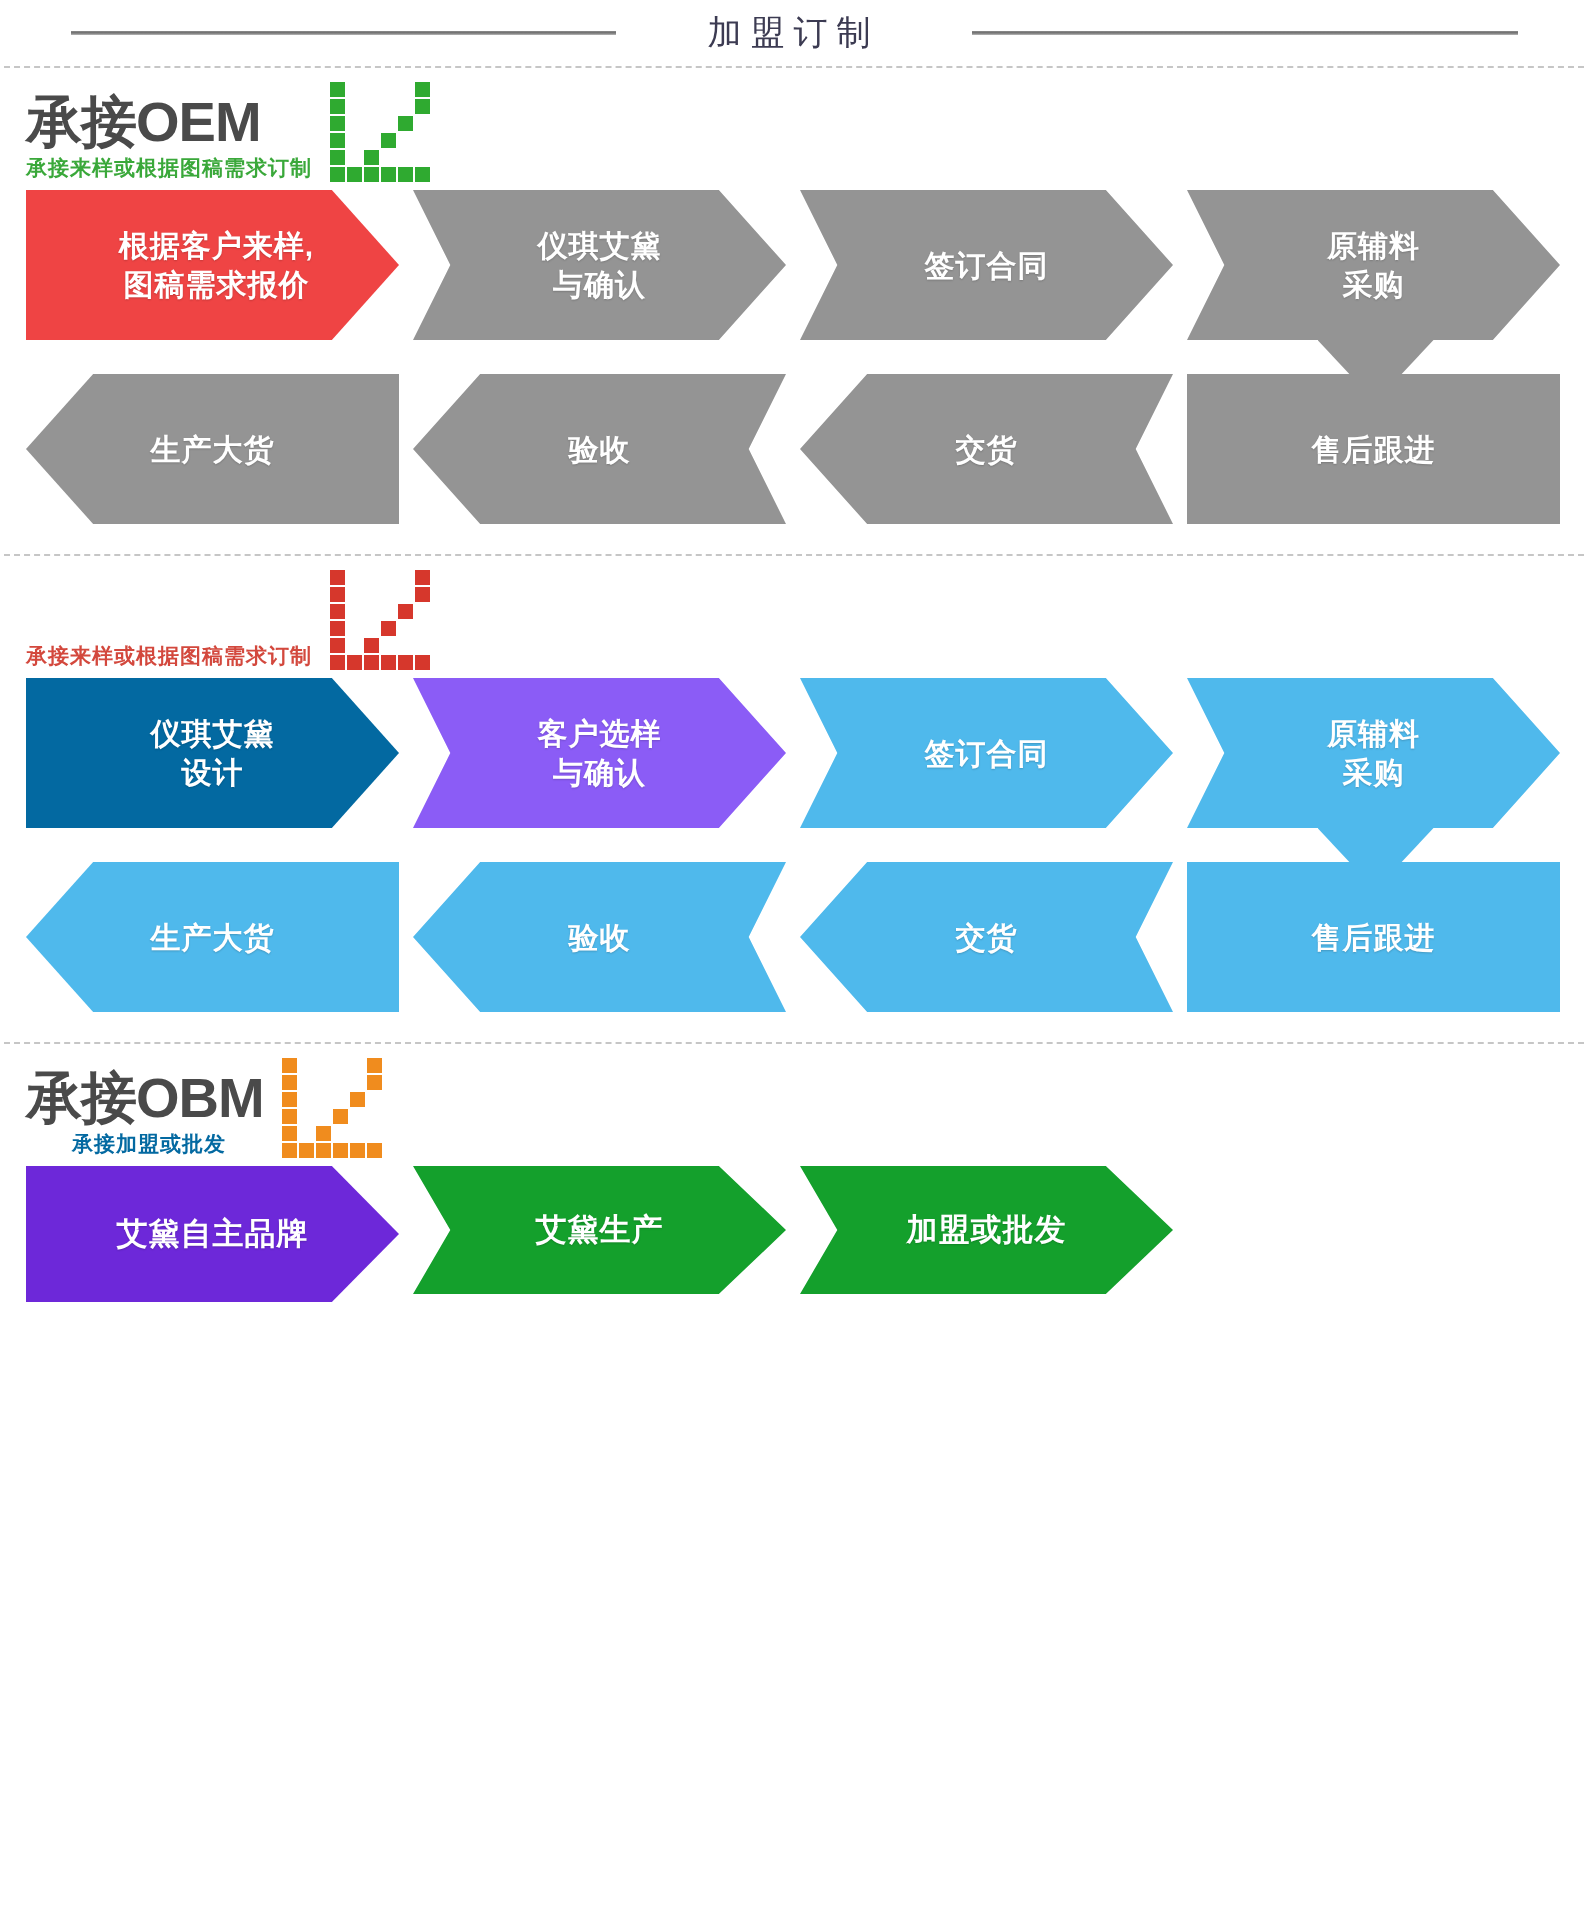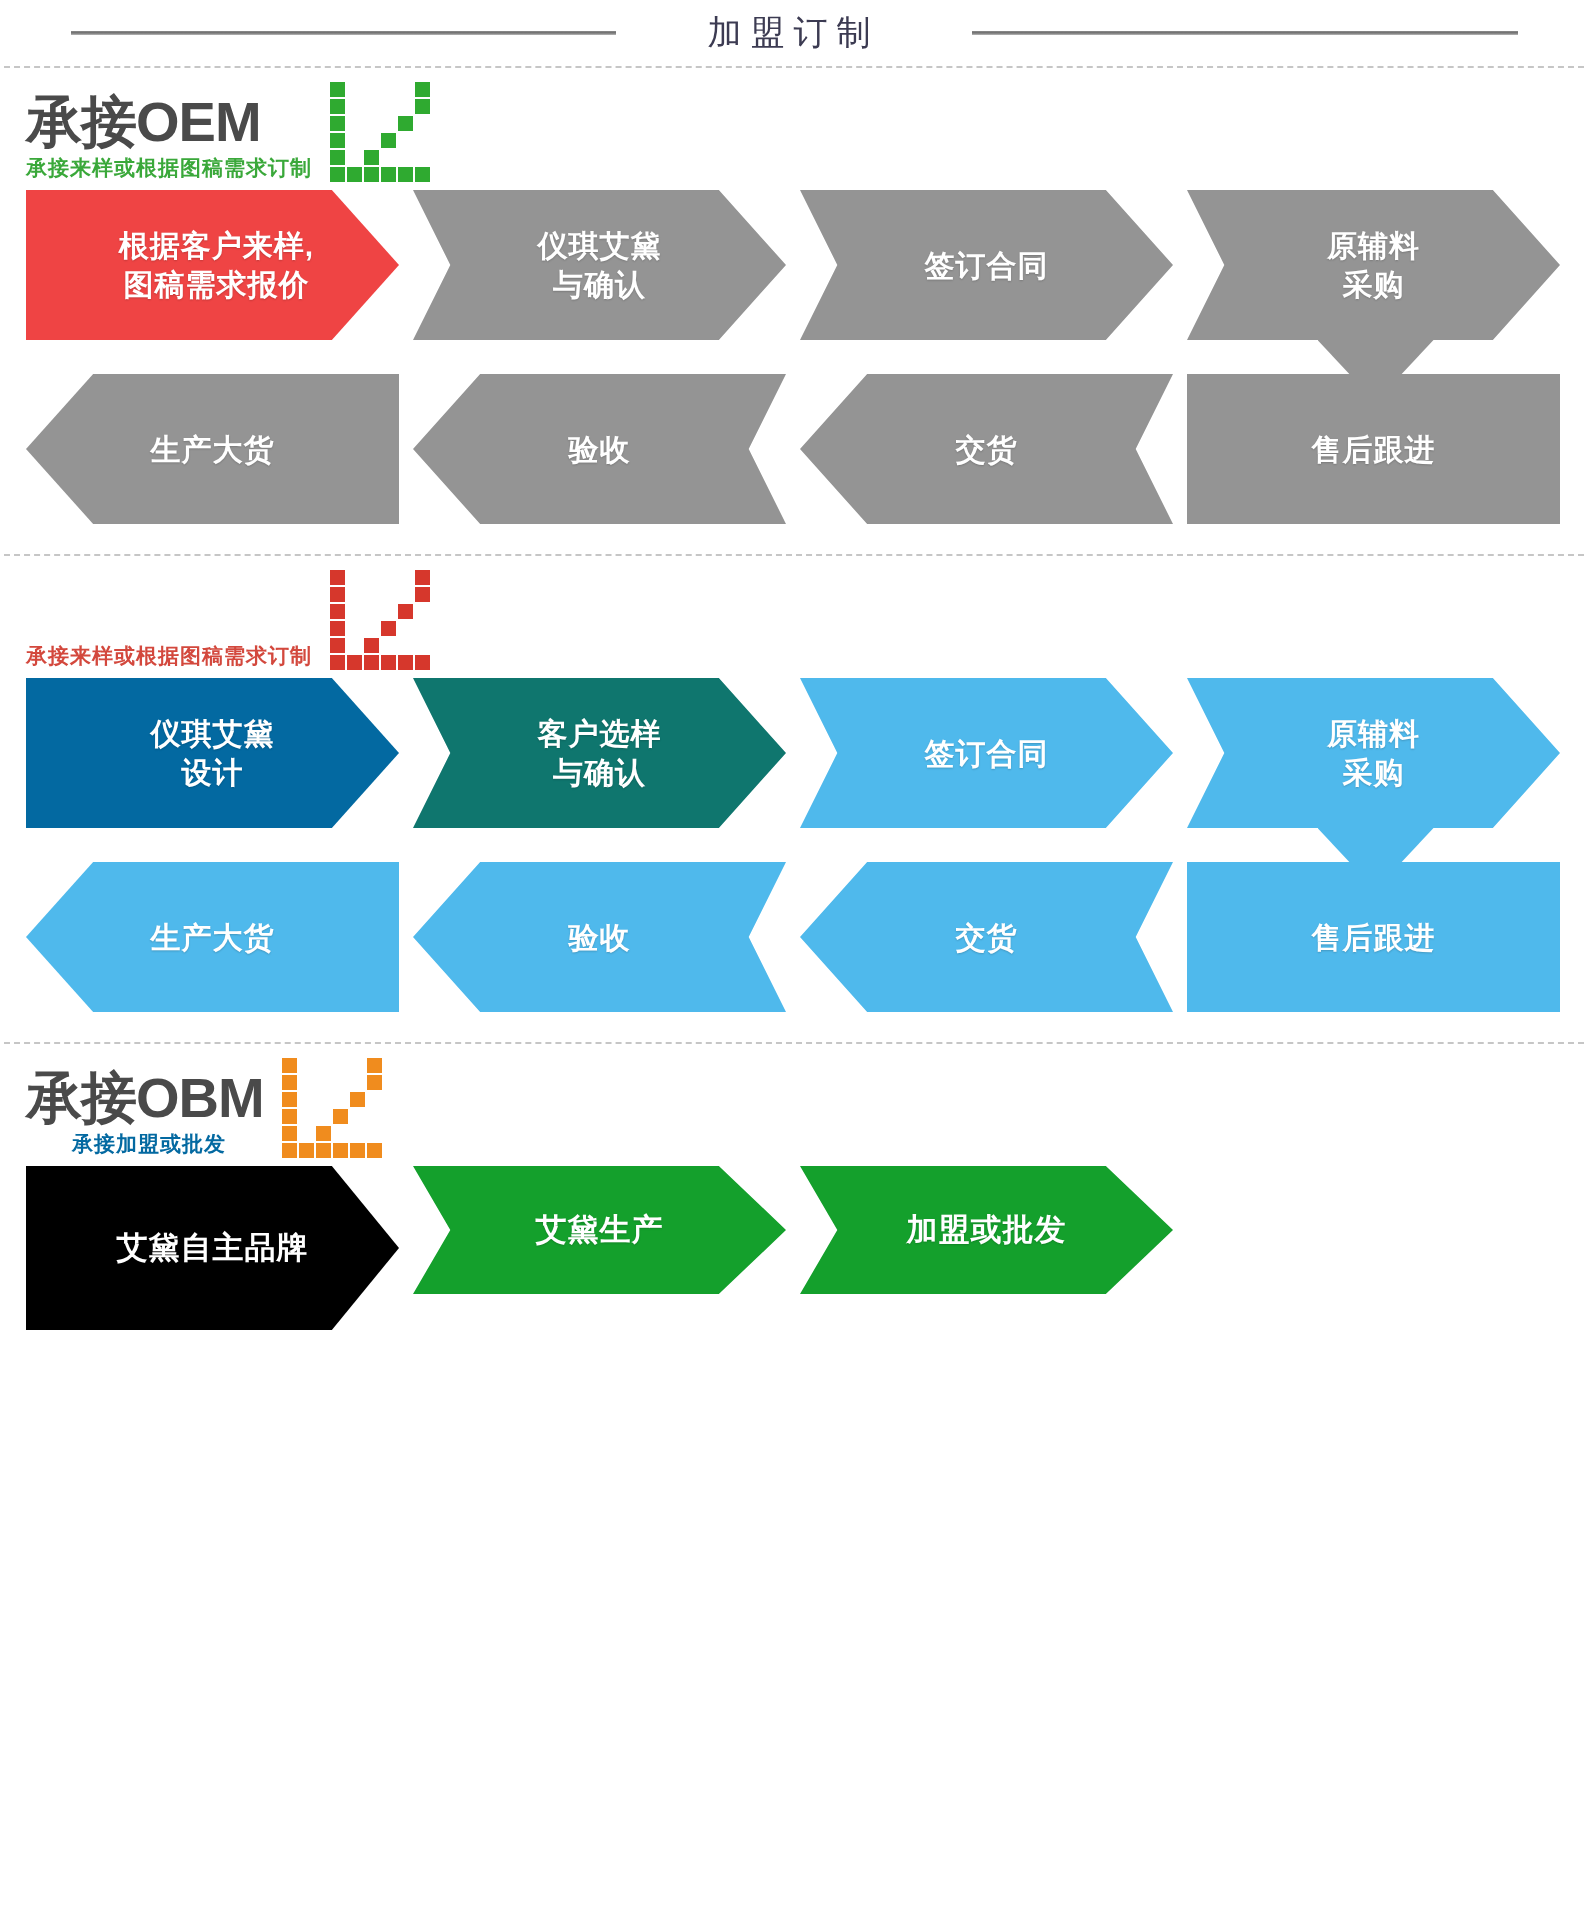--- a/index.html
+++ b/index.html
@@ -233,21 +233,21 @@
         <i style="left: 68px; top: 34px; width: 15px; height: 15px; background: rgb(214, 55, 44);"></i>
         <i style="left: 85px; top: 17px; width: 15px; height: 15px; background: rgb(214, 55, 44);"></i>
         <i style="left: 85px; top: 0px; width: 15px; height: 15px; background: rgb(214, 55, 44);"></i>
       </div>
   </div>
 
   <div class="flow-rows sec-flow">
     <div class="flow-row" id="odm-row1" style="position: relative;">
         <div class="chev right" style="width: 373px; height: 150px; margin-right: 14px; background: #0369a1;"><span>仪琪艾黛
 设计</span></div>
-        <div class="chev right notched" style="width: 373px; height: 150px; margin-right: 14px; background: #0f766e;"><span>客户选样
+        <div class="chev right notched" style="width: 373px; height: 150px; margin-right: 14px; background: #8b5cf6;"><span>客户选样
 与确认</span></div>
         <div class="chev right notched" style="width: 373px; height: 150px; margin-right: 14px; background: rgb(79, 185, 236);"><span>签订合同</span></div>
         <div class="chev right notched" style="width: 373px; height: 150px; margin-right: 0px; background: rgb(79, 185, 236);"><span>原辅料
 采购</span></div>
         <div class="down-tail" style="background: rgb(79, 185, 236); right: 128.5px; top: 150px;"></div>
       </div>
     <div class="row-gap"></div>
     <div class="flow-row" id="odm-row2">
         <div class="chev left" style="width: 373px; height: 150px; margin-right: 14px; background: rgb(79, 185, 236);"><span>生产大货</span></div>
         <div class="chev left notched" style="width: 373px; height: 150px; margin-right: 14px; background: rgb(79, 185, 236);"><span>验收</span></div>
@@ -281,18 +281,18 @@
         <i style="left: 34px; top: 68px; width: 15px; height: 15px; background: rgb(240, 140, 30);"></i>
         <i style="left: 51px; top: 51px; width: 15px; height: 15px; background: rgb(240, 140, 30);"></i>
         <i style="left: 68px; top: 34px; width: 15px; height: 15px; background: rgb(240, 140, 30);"></i>
         <i style="left: 85px; top: 17px; width: 15px; height: 15px; background: rgb(240, 140, 30);"></i>
         <i style="left: 85px; top: 0px; width: 15px; height: 15px; background: rgb(240, 140, 30);"></i>
       </div>
   </div>
 
   <div class="flow-rows sec-flow">
     <div class="flow-row obm-row" id="obm-row1">
-        <div class="chev right" style="width: 373px; height: 164px; margin-right: 14px; background: #000000;"><span>艾黛自主品牌</span></div>
+        <div class="chev right" style="width: 373px; height: 136px; margin-right: 14px; background: #6d28d9;"><span>艾黛自主品牌</span></div>
         <div class="chev right notched" style="width: 373px; height: 128px; margin-right: 14px; background: rgb(20, 160, 44);"><span>艾黛生产</span></div>
         <div class="chev right notched" style="width: 373px; height: 128px; margin-right: 14px; background: rgb(20, 160, 44);"><span>加盟或批发</span></div>
       </div>
   </div>
 </div>
 
 </body></html>

